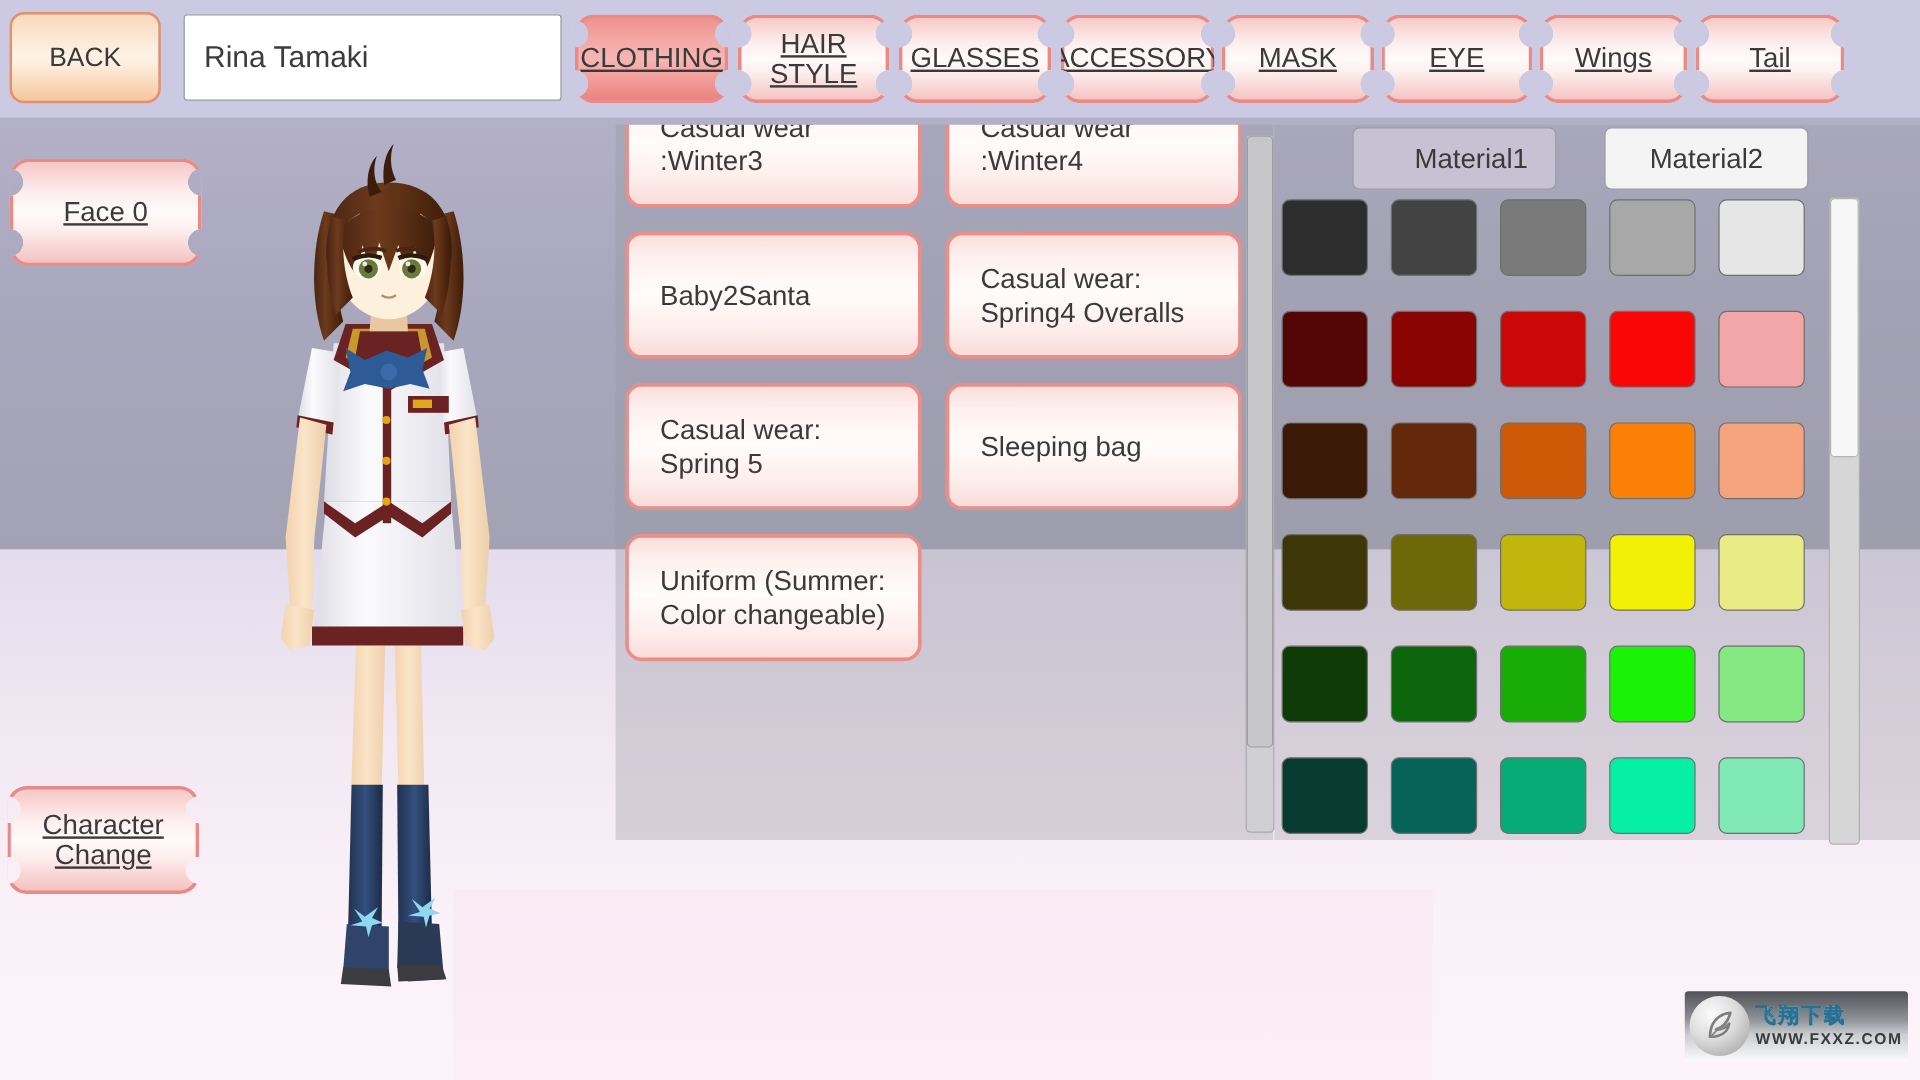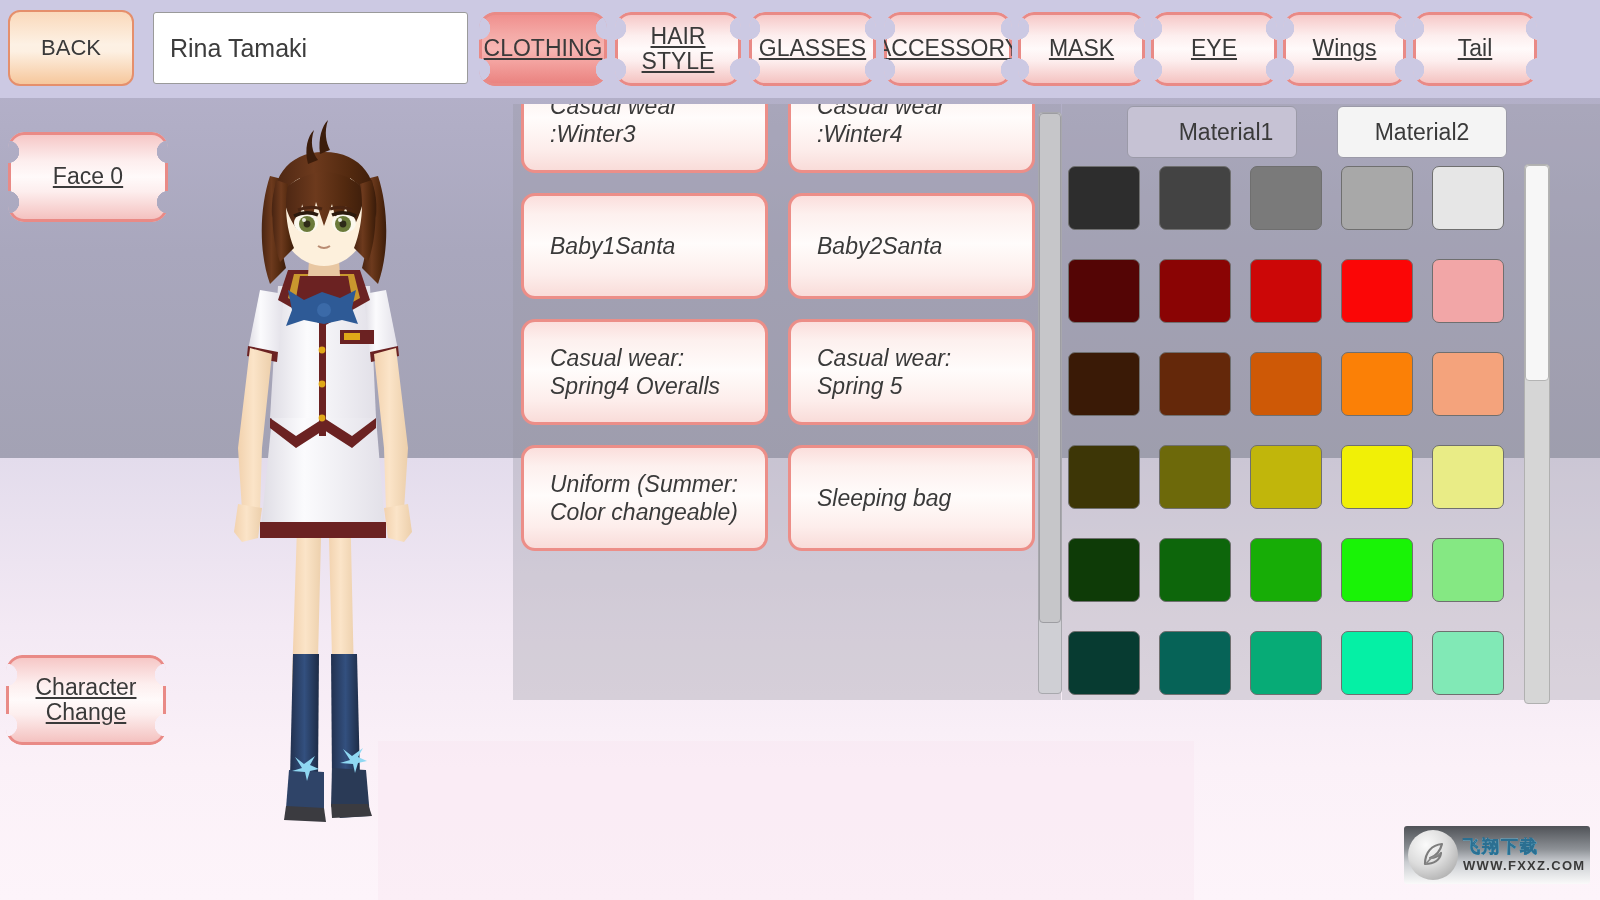--- a/index.html
+++ b/index.html
@@ -83,21 +83,20 @@
   .tab{position:absolute;top:12px;height:74px;font-size:23px;}
 
   
   .side-btn{position:absolute;font-size:23px;}
 
   
   #list-panel{
     position:absolute;left:513px;top:104px;width:548px;height:596px;
     background:rgba(150,150,160,0.34);
     overflow:hidden;
-    font-style:italic;
   }
   #list-grid{
     position:absolute;left:8px;top:-37px;width:514px;
     display:grid;grid-template-columns:1fr 1fr;column-gap:20px;row-gap:20px;
   }
   .item-btn{
     height:106px;border:3px solid #ec8e88;border-radius:14px;box-sizing:border-box;
     background:linear-gradient(180deg,#fbdedc 0%,#fdf0ee 18%,#fffcfb 48%,#fdeeec 78%,#f9dcd9 100%);
     display:flex;align-items:center;padding-left:26px;
     font-size:23px;color:#3a3a3a;line-height:1.22;cursor:pointer;
@@ -314,36 +313,33 @@
 
 <div id="list-panel">
   <div id="list-grid">
       <div class="item-btn">
         <span>Casual wear<br>:Winter3</span>
       </div>
       <div class="item-btn">
         <span>Casual wear<br>:Winter4</span>
       </div>
       <div class="item-btn">
-        <span>Baby1Santa</span>
-      </div>
-      <div class="item-btn">
         <span>Baby2Santa</span>
       </div>
       <div class="item-btn">
         <span>Casual wear:<br>Spring4 Overalls</span>
       </div>
       <div class="item-btn">
         <span>Casual wear:<br>Spring 5</span>
       </div>
       <div class="item-btn">
+        <span>Sleeping bag</span>
+      </div>
+      <div class="item-btn">
         <span>Uniform (Summer:<br>Color changeable)</span>
-      </div>
-      <div class="item-btn">
-        <span>Sleeping bag</span>
       </div>
     </div>
 </div>
 <div id="list-scroll">
   <div id="list-thumb"></div>
 </div>
 
 <div id="color-panel"></div>
 <div id="mat-container">
     <div class="mat-tab sel" style="left: 1127px;">

